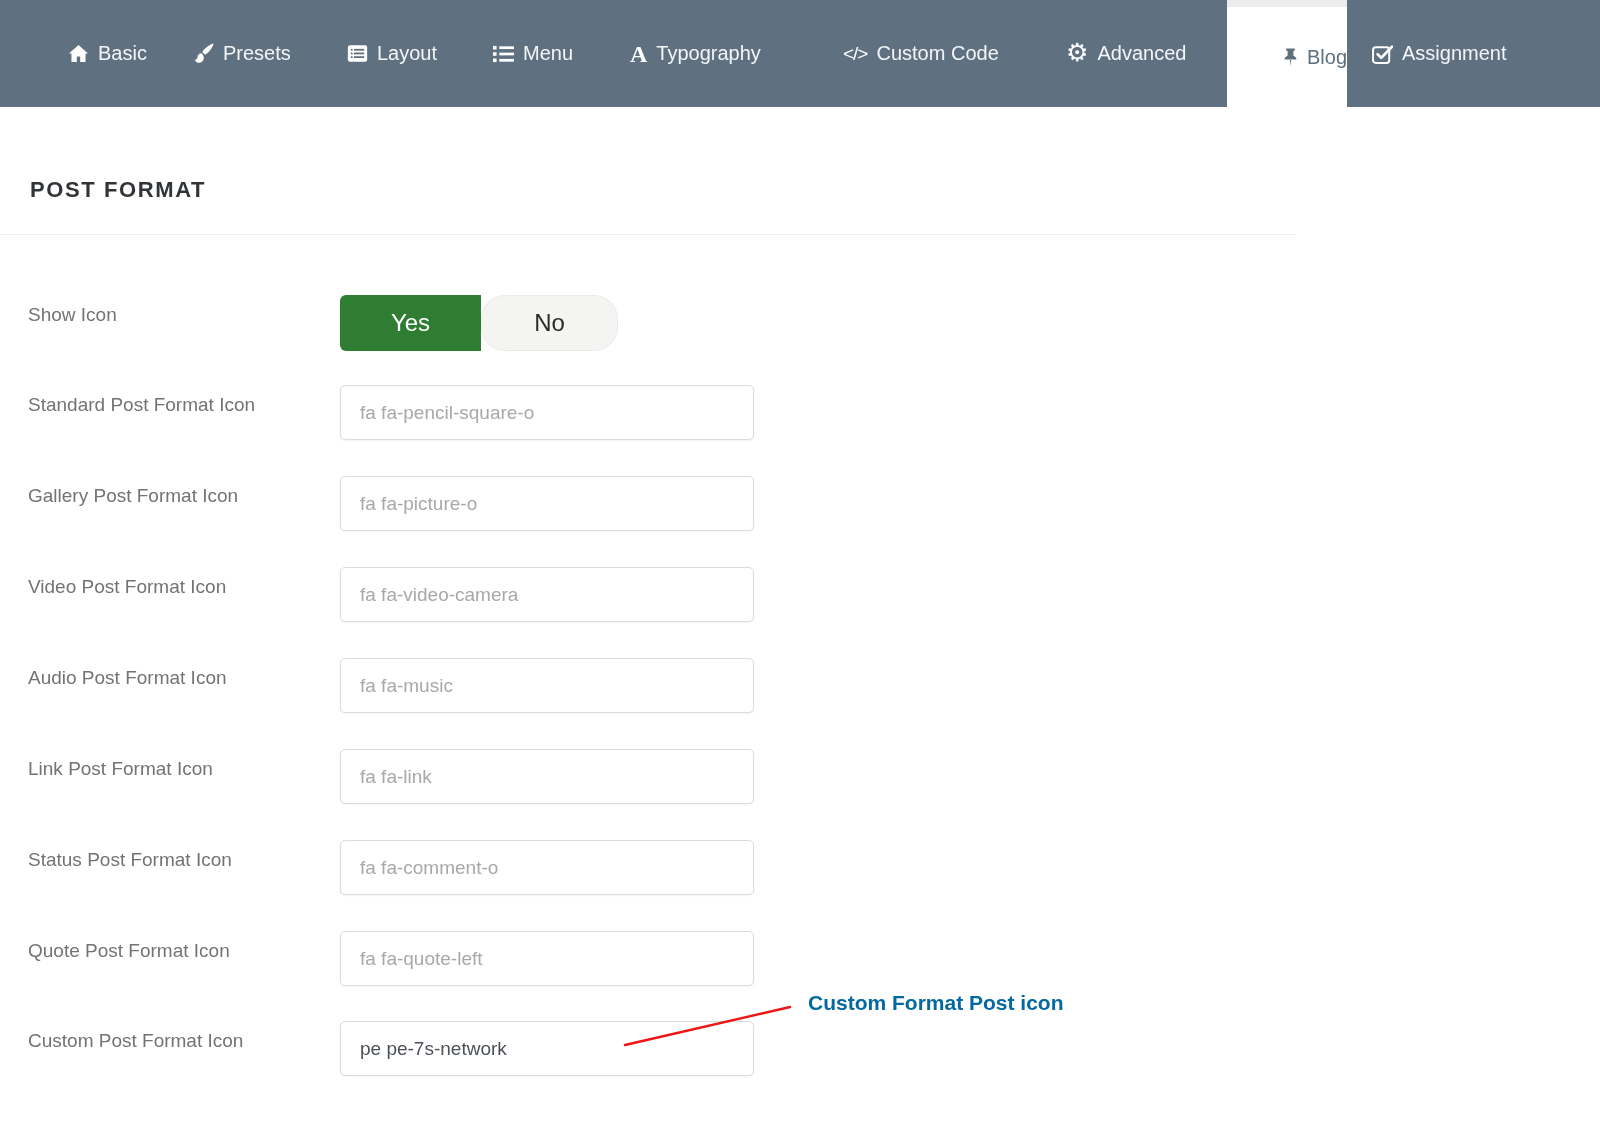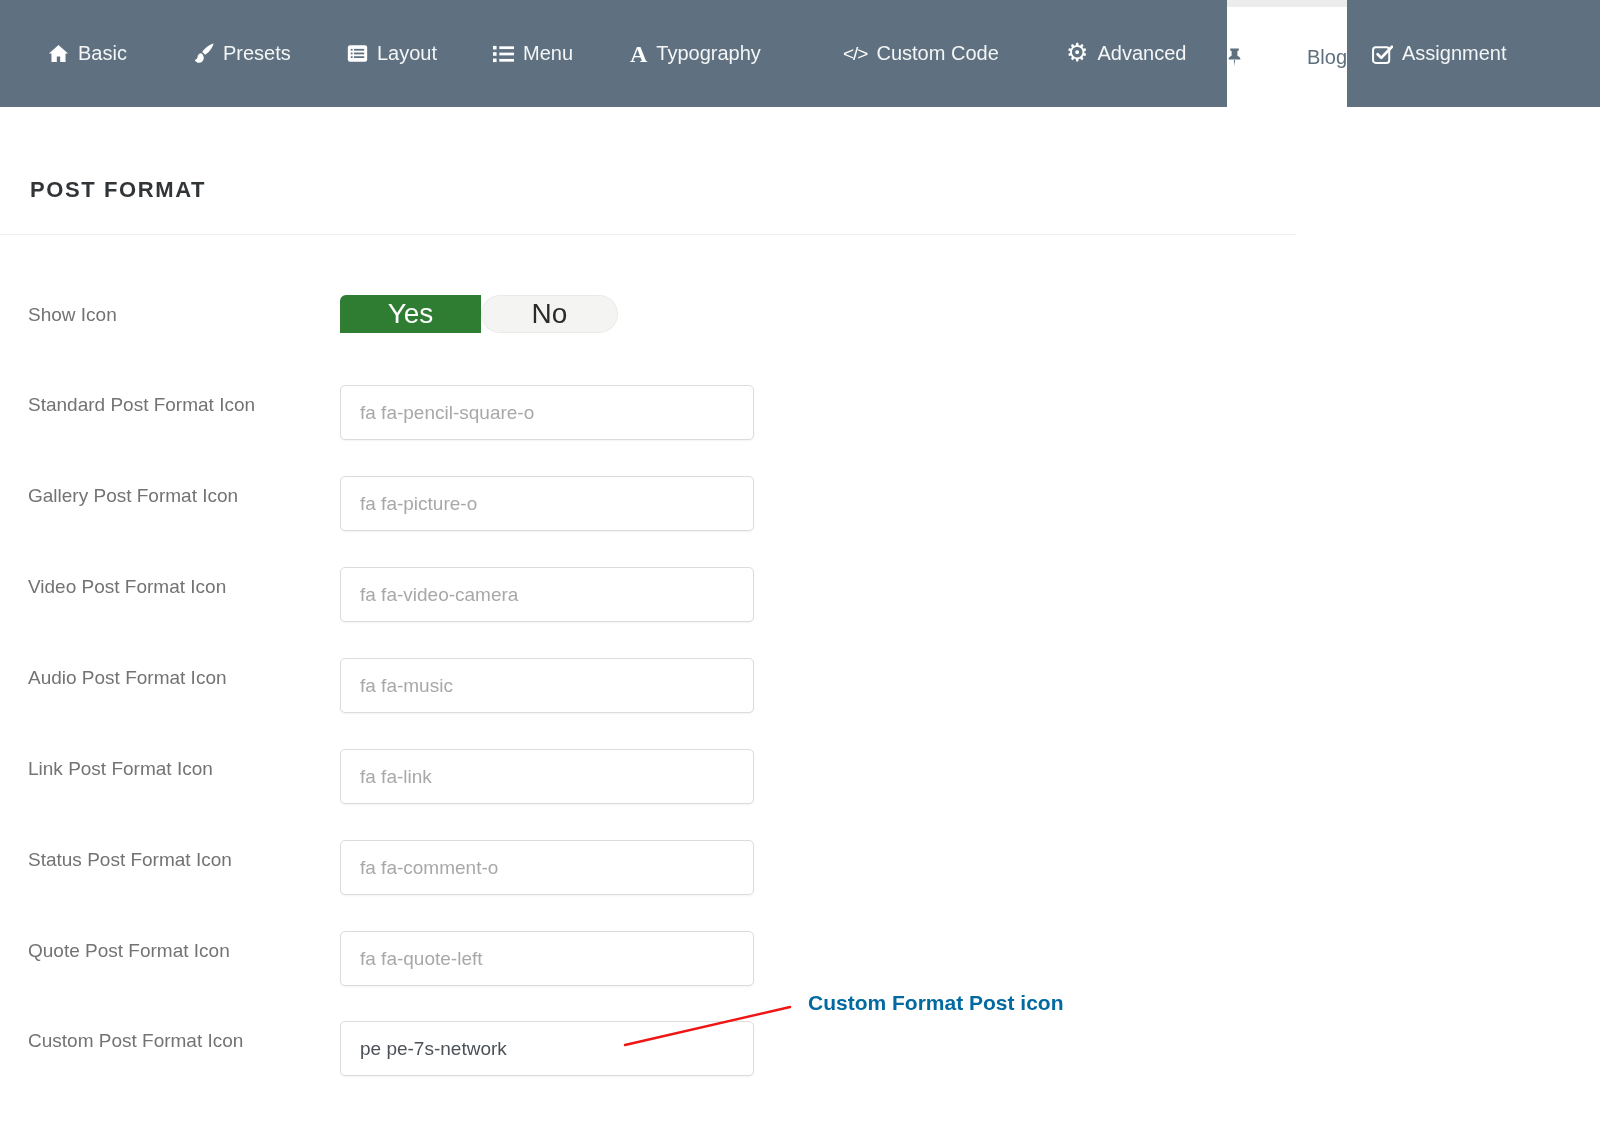--- a/index.html
+++ b/index.html
@@ -11,36 +11,36 @@
   .nav-item { position:absolute; top:0; height:107px; display:flex; align-items:center;
               color:#f3f5f6; font-size:20px; cursor:pointer; white-space:nowrap; }
   .nav-item .ic { display:inline-flex; align-items:center; justify-content:center;
                   margin-right:9px; line-height:1; }
   .nav-item svg { display:block; }
   .ic-gear { font-size:25px; color:#ffffff; transform:translateY(-1px); }
   .ic-code { font-size:19px; letter-spacing:-1px; color:#ffffff; }
   .ic-typo { font-family:"Liberation Serif", serif; font-weight:700; font-size:24px; color:#ffffff; }
 
   .tab-active { left:1227px; width:120px; background:#ffffff; border-top:7px solid #ececec;
-                justify-content:space-between; color:#5e707e; }
+                justify-content:flex-end; color:#5e707e; }
 
   
   .page-head { position:absolute; left:0; top:107px; width:1296px; height:128px;
                background:#ffffff; border-bottom:1px solid #efefef; }
   .page-title { position:absolute; left:30px; top:70px; font-size:22px; font-weight:700;
                 letter-spacing:1.6px; color:#323538; }
 
   
   .row { position:absolute; left:0; width:1600px; }
   .row-label { position:absolute; left:28px; top:9px; font-size:19px; color:#737373; }
 
   .toggle { position:absolute; left:340px; top:0; width:278px; height:56px;
             border-radius:6px; overflow:hidden; display:flex; }
-  .toggle-btn { height:38px; display:flex; align-items:center; justify-content:center;
-                font-size:28px; cursor:pointer; }
+  .toggle-btn { height:56px; display:flex; align-items:center; justify-content:center;
+                font-size:24px; cursor:pointer; }
   .toggle-yes { width:141px; background:#2e7d32; color:#ffffff; }
   .toggle-no  { width:137px; background:#f4f4f2; color:#2b2b2b;
                 box-shadow:inset 0 0 0 1px rgba(0,0,0,0.04);border-radius:24px; }
 
   .txt-input { position:absolute; left:340px; top:0; width:414px; height:55px;
                border:1px solid #dcdcdc; border-radius:5px; padding:0 19px;
                font-family:"Liberation Sans", sans-serif; font-size:19px; color:#4c5158;
                background:#ffffff; box-shadow:0 1px 2px rgba(0,0,0,0.05); outline:none; }
   .txt-input::placeholder { color:#a8a8a8; opacity:1; }
 
@@ -48,21 +48,21 @@
   .annotation-label { position:absolute; left:808px; top:991px; font-size:21px;
                       font-weight:700; color:#0369a1; white-space:nowrap; }
   .pointer-line { position:absolute; left:600px; top:995px; overflow:visible; }
   .pointer-line line { stroke:#ef1515; stroke-width:2.4; stroke-linecap:round; }
 </style>
 </head>
 <body>
 
 <nav class="nav">
 
-  <div class="nav-item" style="left:48px">
+  <div class="nav-item" style="left:68px">
     <span class="ic">
       <svg width="21" height="19" viewBox="0 0 20 18">
           <path d="M10 0.8 L0.9 8.9 h2.4 v8.3 h5.1 v-5.3 h3.2 v5.3 h5.1 V8.9 h2.4 Z" fill="#ffffff"></path>
         </svg>
     </span>
     <span>Basic</span>
   </div>
 
   <div class="nav-item" style="left:193px">
     <span class="ic">

